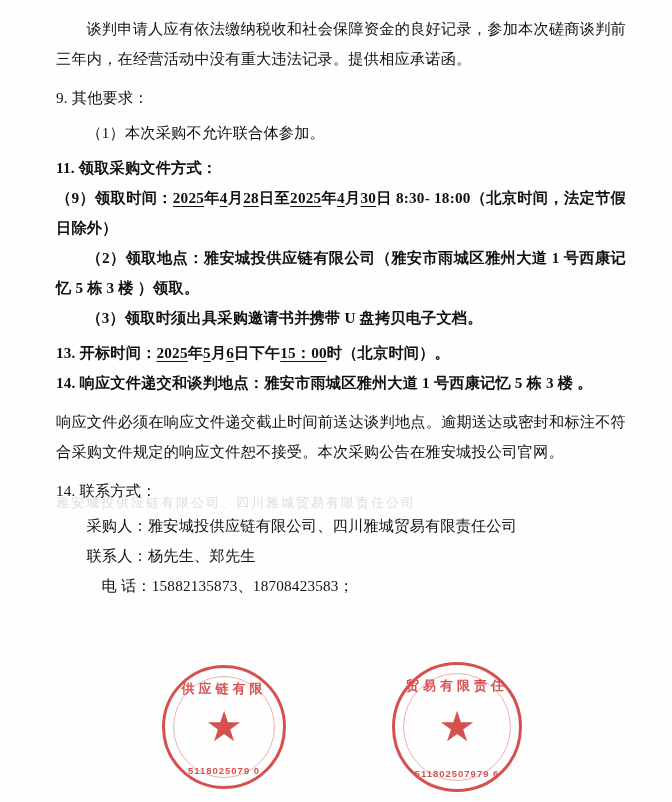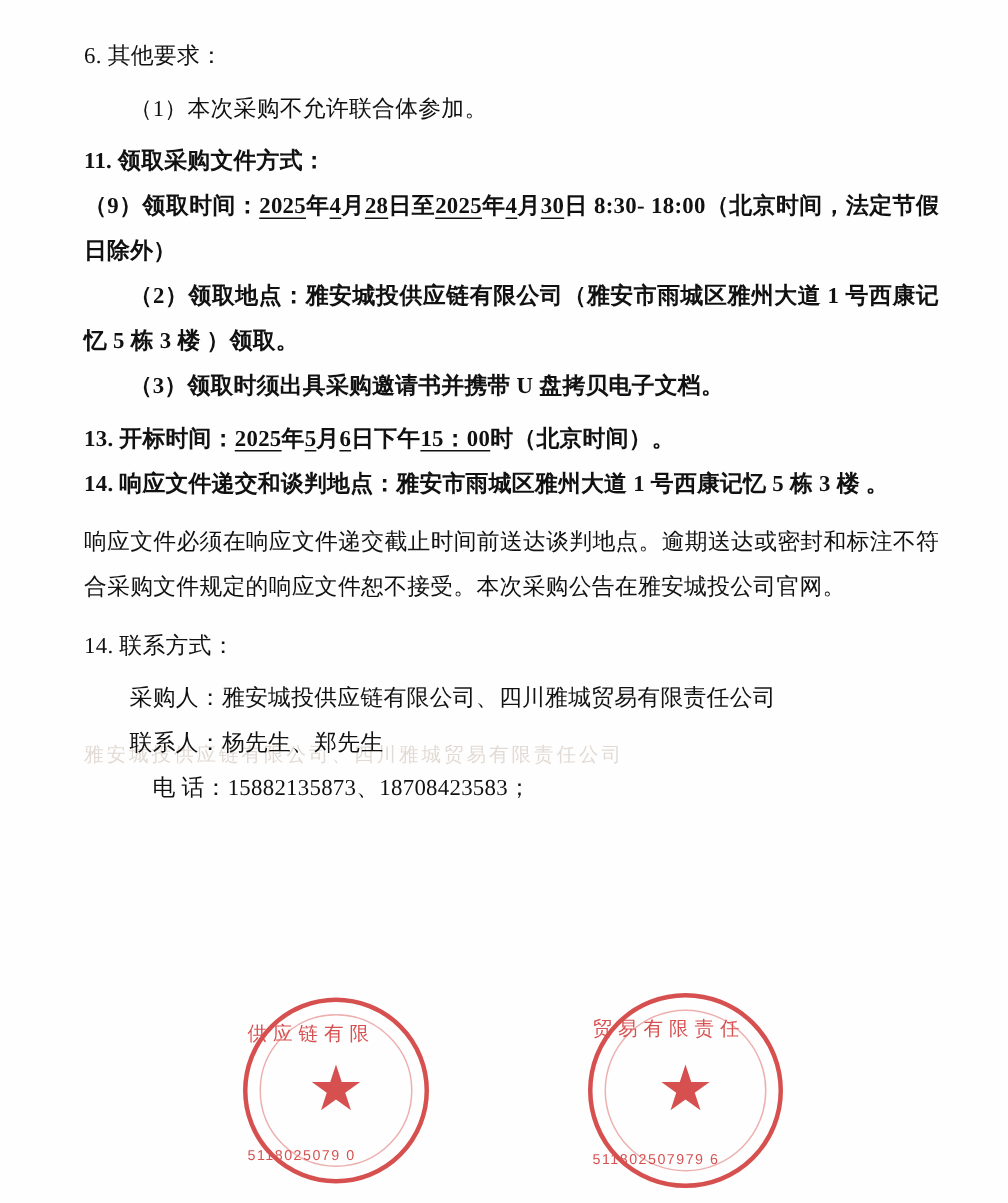--- a/index.html
+++ b/index.html
@@ -85,22 +85,23 @@
     width: 44px;
     height: 44px;
     display: block;
     text-align: center;
     line-height: 44px;
     font-size: 42px;
   }
   .seal-text-top, .seal-text-bottom {
     position: absolute;
     left: 0; right: 0;
+    text-align: center;
     font-family: "Liberation Sans", sans-serif;
-    font-weight: normal;
+    font-weight: bold;
   }
   .seal-text-top {
     top: 12px;
     font-size: 13px;
     letter-spacing: 4px;
   }
   .seal-text-bottom {
     bottom: 10px;
     font-size: 9.5px;
     letter-spacing: 1px;
@@ -126,24 +127,25 @@
 </style>
 </head>
 <body>
 
 <div class="page">
 
   <div class="faint-line">雅安城投供应链有限公司、四川雅城贸易有限责任公司</div>
 
   <div class="content">
 
+    <p class="indent2">谈判申请人应有依法缴纳税收和社会保障资金的良好记录，参加本次磋商谈判前三年内，在经营活动中没有重大违法记录。提供相应承诺函。</p>
 
     <div class="gap-md"></div>
 
-    <p>6. 其他要求：</p>
+    <p>9. 其他要求：</p>
 
     <div class="gap-sm"></div>
 
     <p class="indent2">（1）本次采购不允许联合体参加。</p>
 
     <div class="gap-sm"></div>
 
 
     <p class="b">11. 领取采购文件方式：</p>
 

